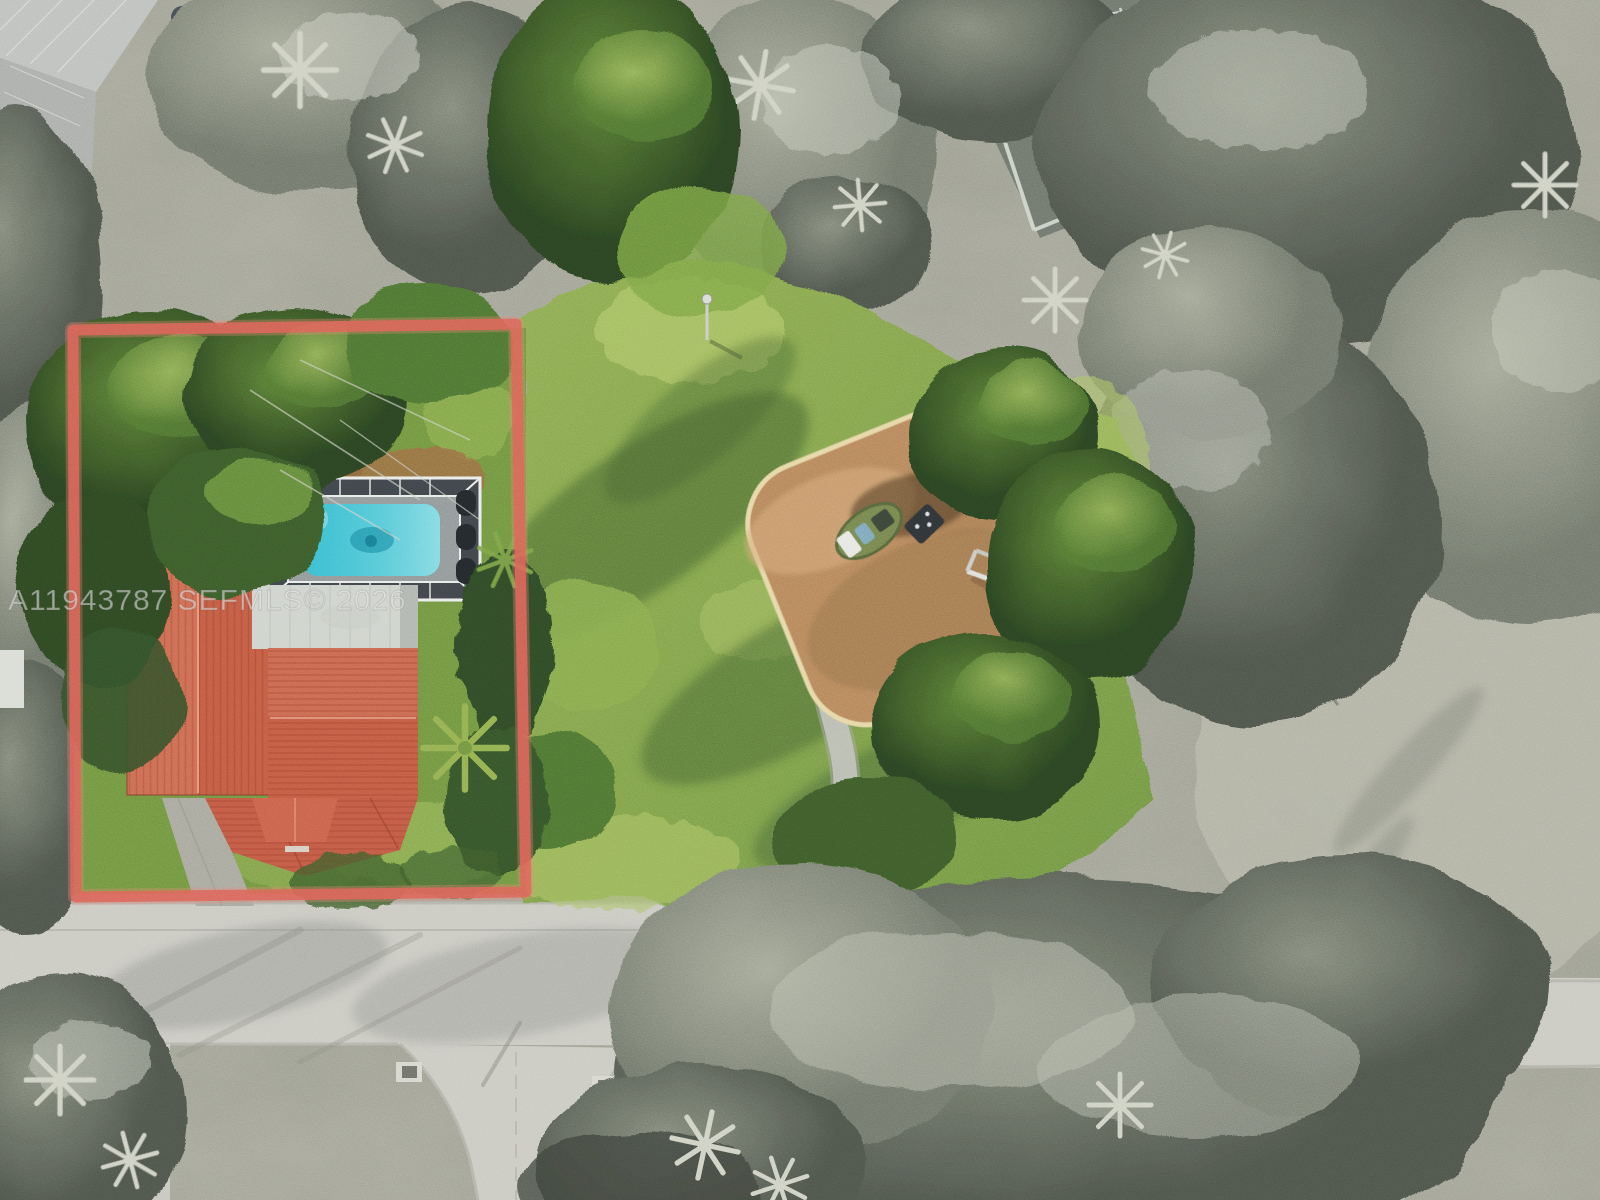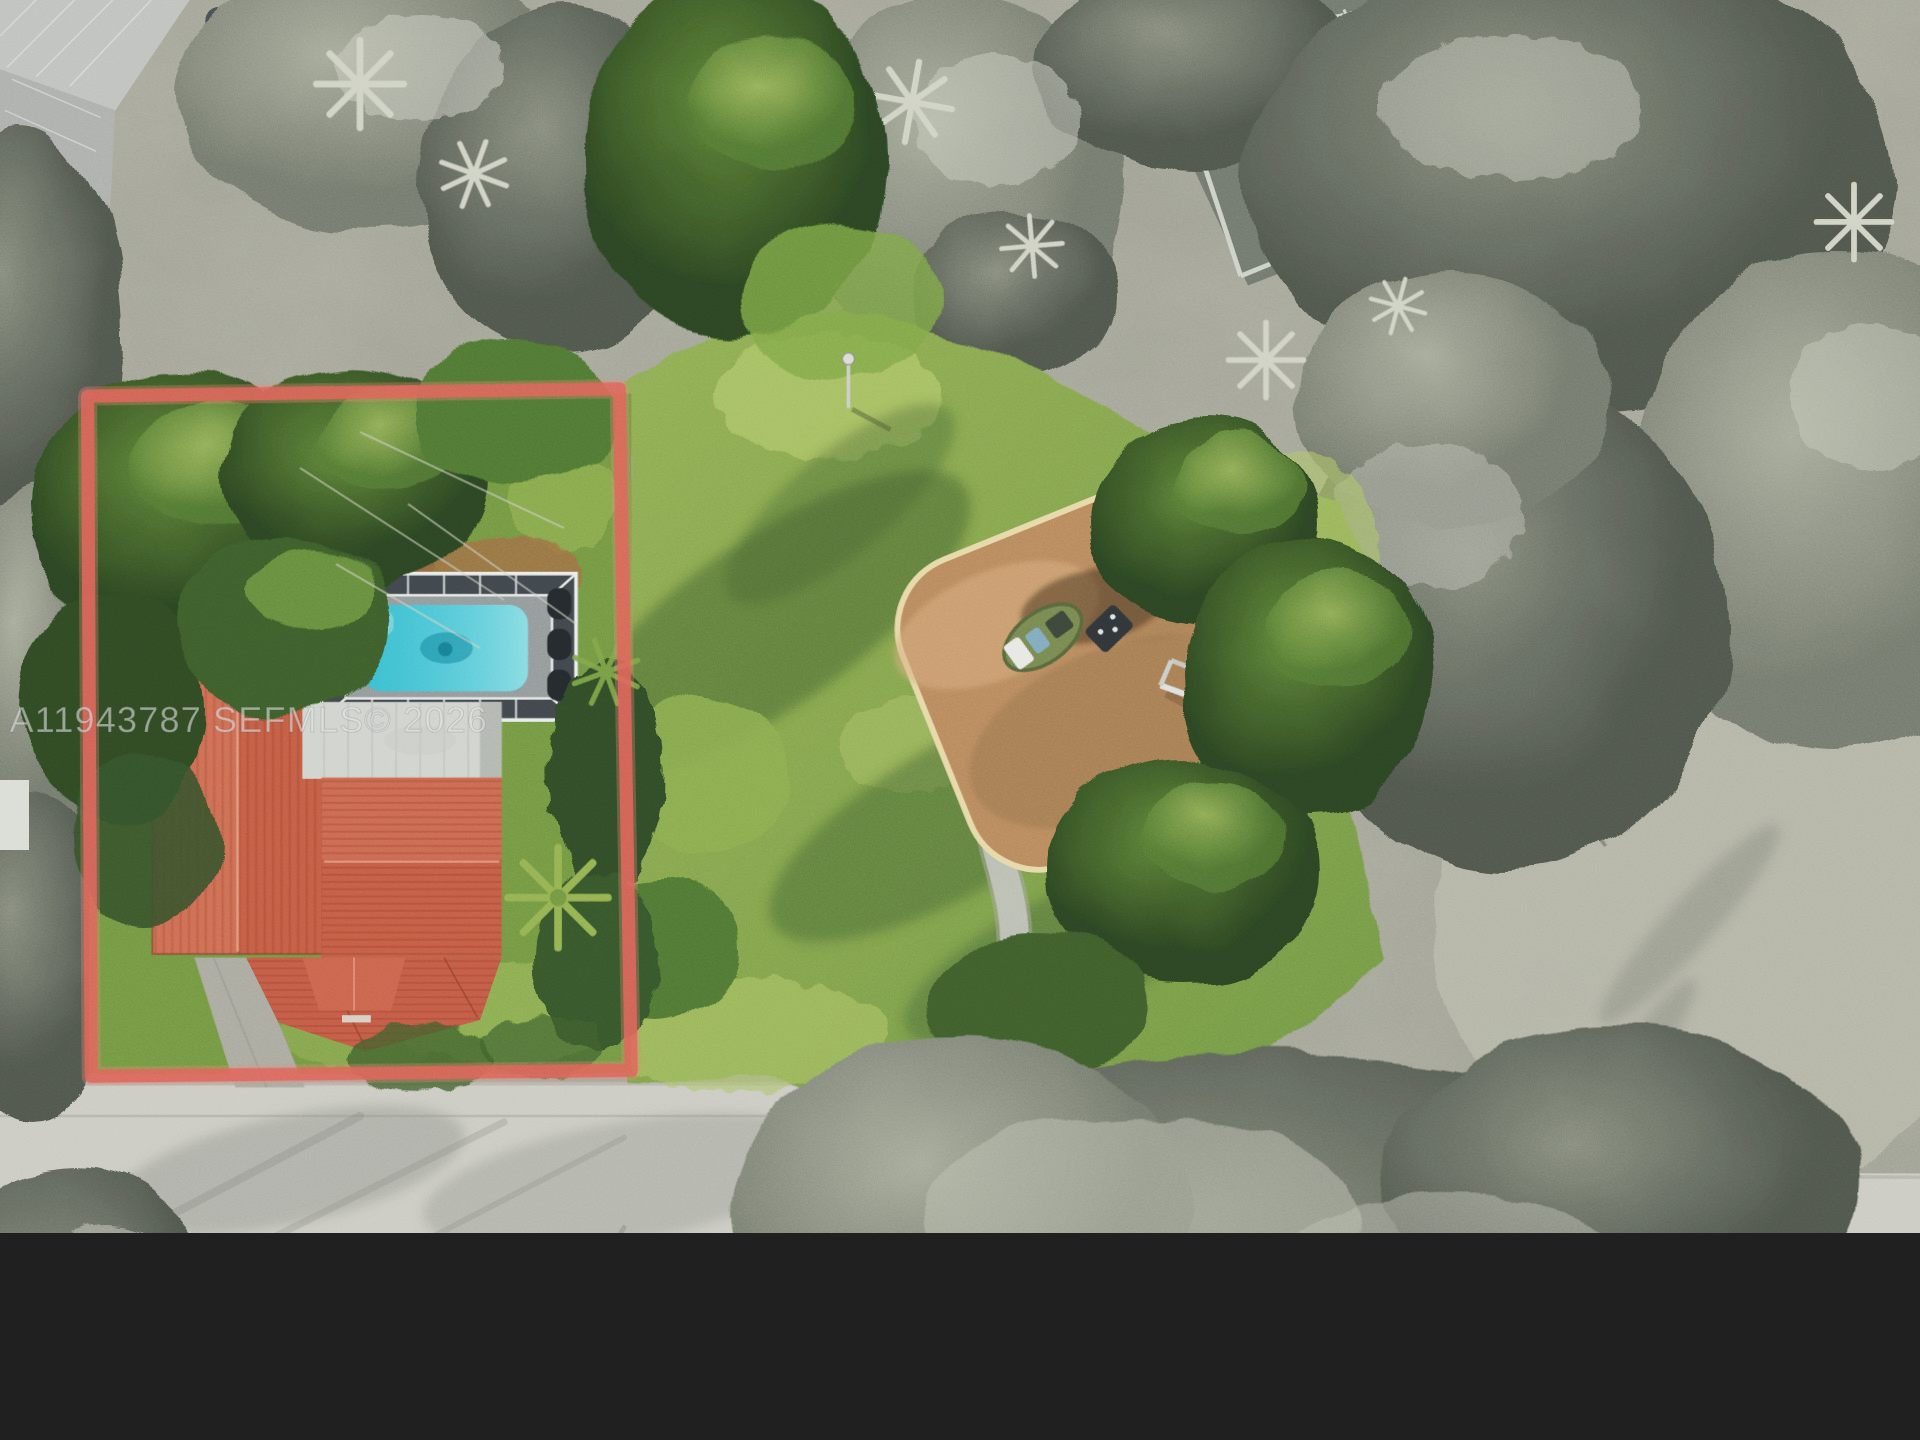--- a/index.html
+++ b/index.html
@@ -1,16 +1,16 @@
 <!DOCTYPE html>
 <html><head>
 <meta charset="utf-8">
 <style>
   html,body{margin:0;padding:0;background:#202020;}
-  #stage{position:relative;width:1600px;height:1027px;overflow:hidden;
+  #stage{position:relative;width:1600px;height:1200px;overflow:hidden;
          font-family:"Liberation Sans",sans-serif;background:#a8a99b;}
   svg{position:absolute;left:0;top:0;display:block;}
   .grain{mix-blend-mode:overlay;}
   .mottle{mix-blend-mode:multiply;}
   text.wm{font-family:"Liberation Sans",sans-serif;font-weight:400;
           letter-spacing:1px;}
 </style>
 </head>
 <body>
 

